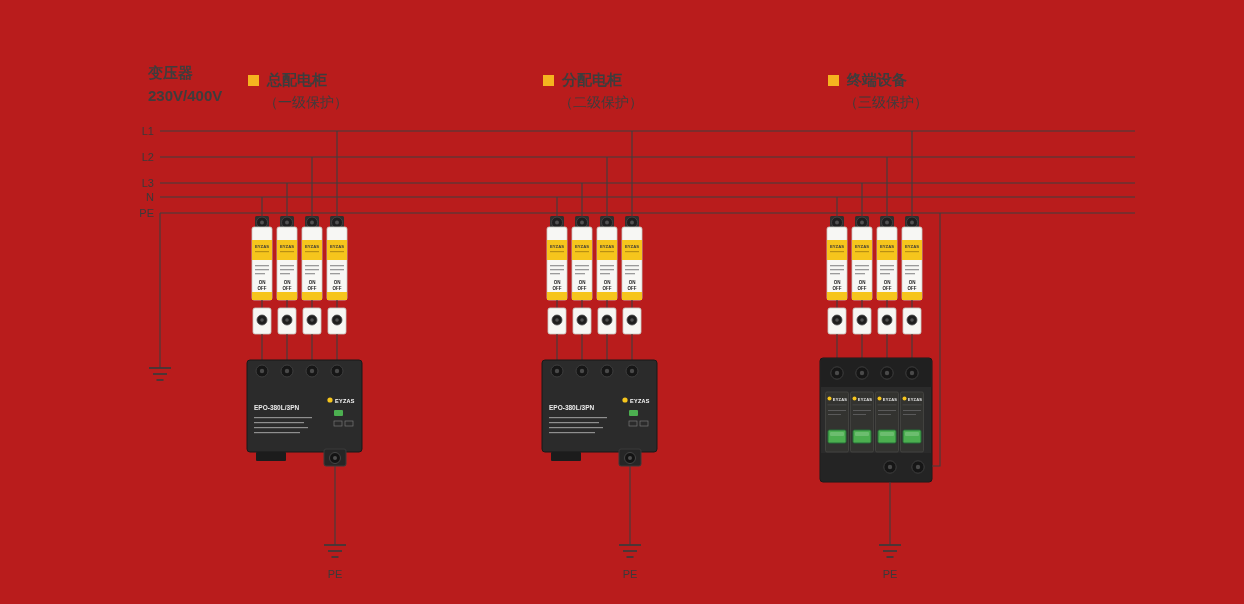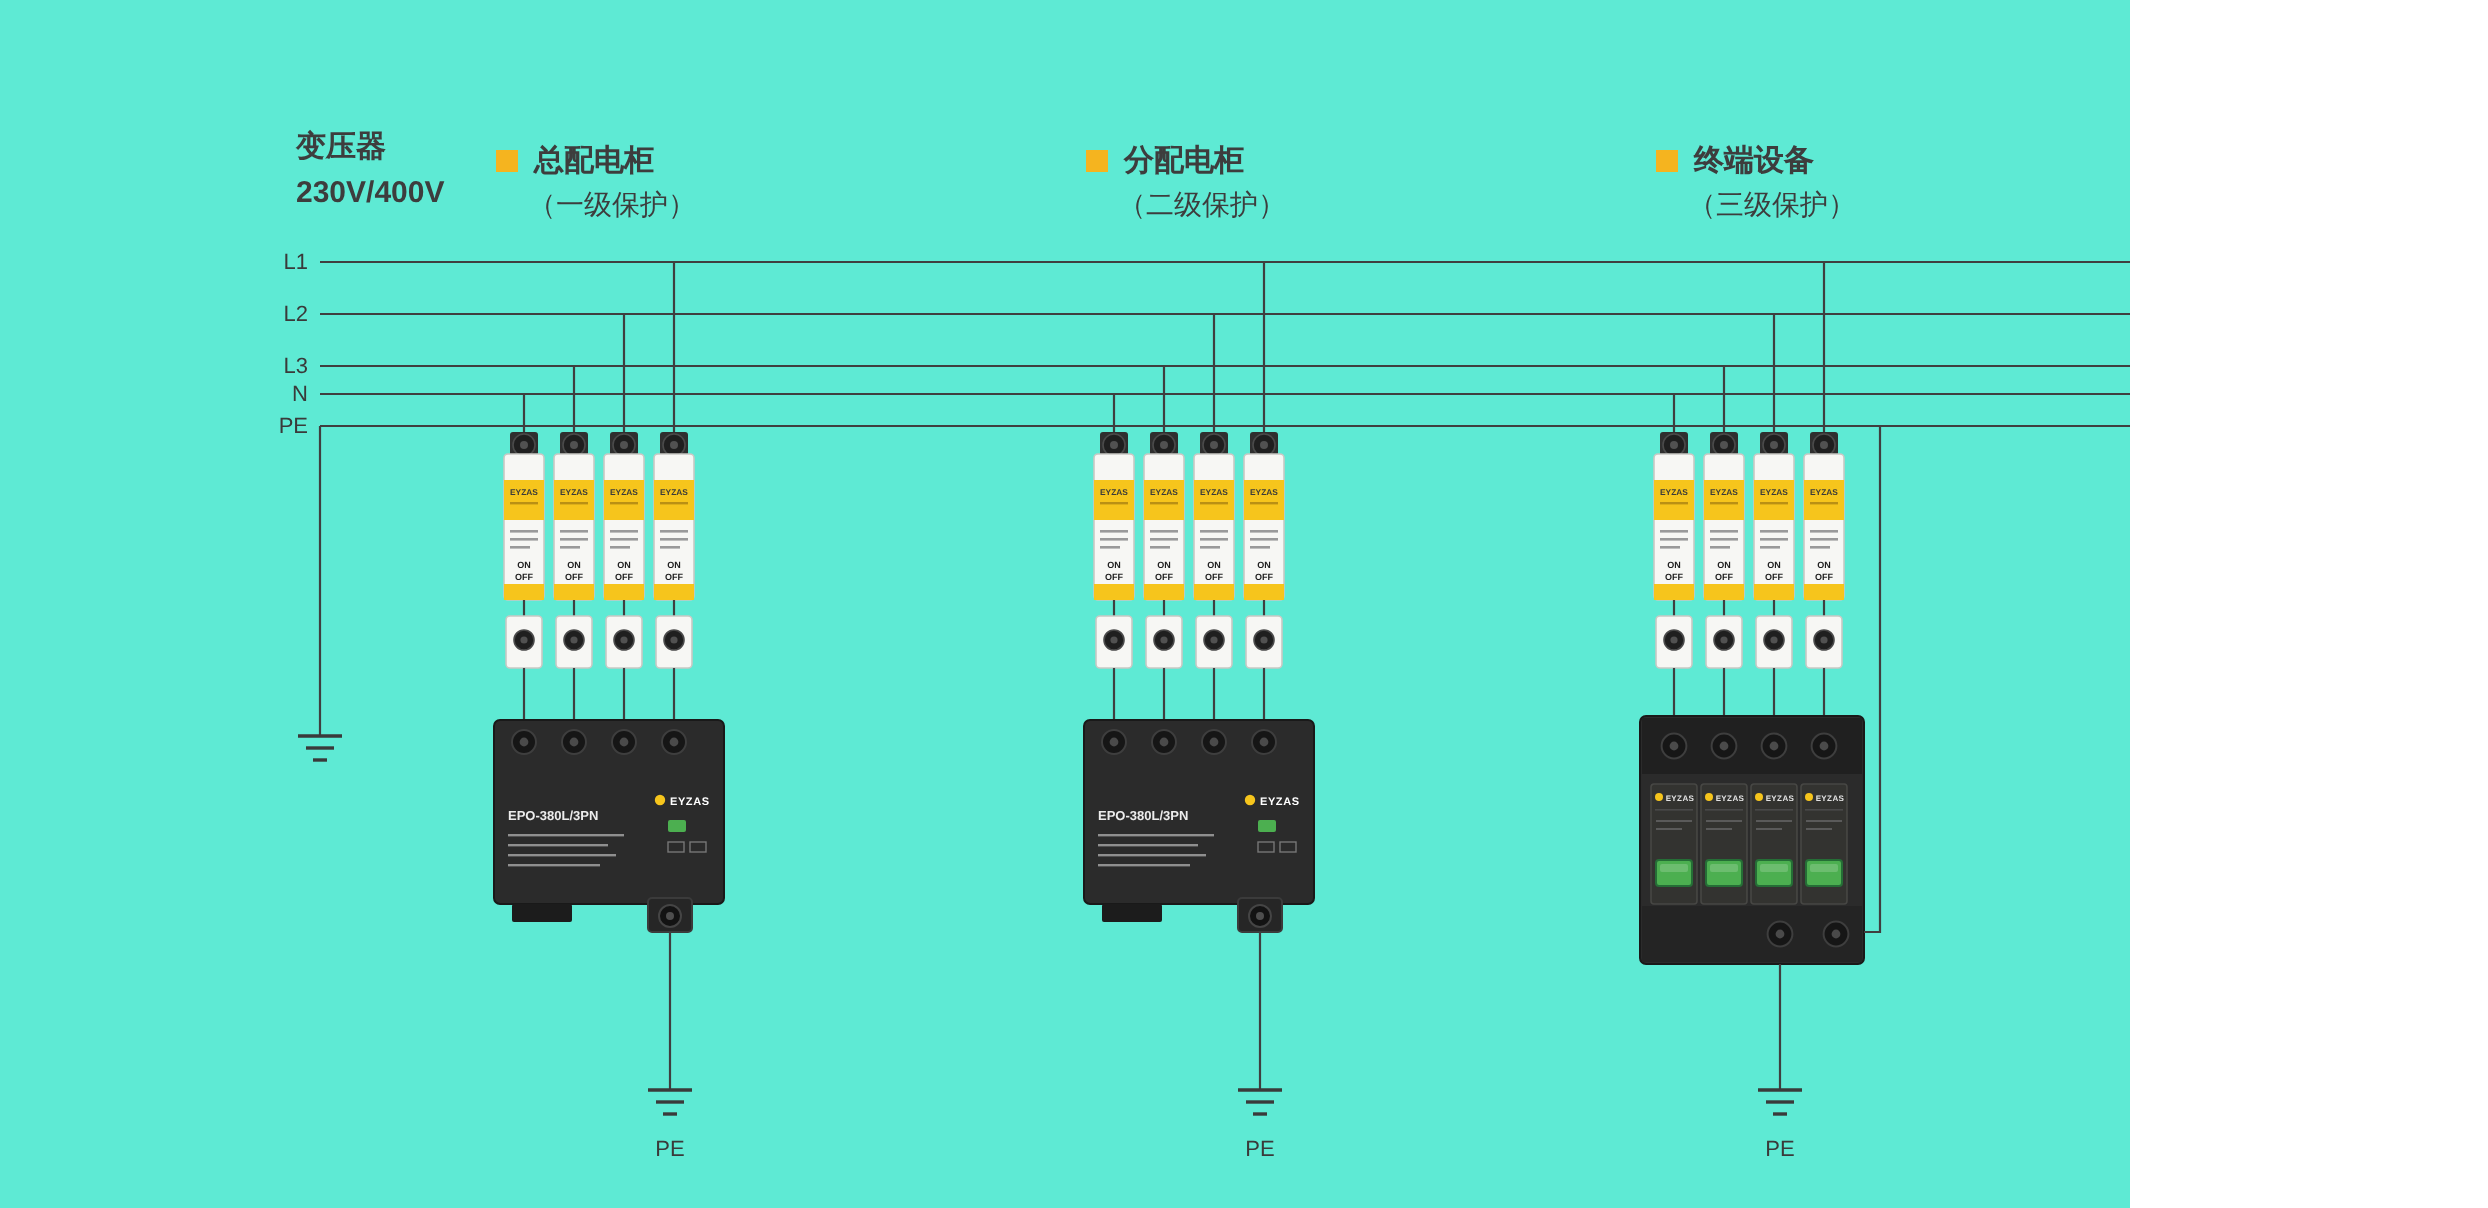--- a/index.html
+++ b/index.html
@@ -1,16 +1,16 @@
 <!DOCTYPE html>
 <html><head>
 <meta charset="utf-8">
 <style>
   html,body{margin:0;padding:0;background:#ffffff;}
-  .canvas{position:relative;width:1065px;height:604px;background:#5eead4;overflow:hidden;}
+  .canvas{position:relative;width:1244px;height:604px;background:#b91c1c;overflow:hidden;}
   svg{display:block;font-family:"Liberation Sans","DejaVu Sans",sans-serif;}
   .h-title{font-size:15px;font-weight:700;fill:#3d3d3d;}
   .h-sub{font-size:14px;font-weight:400;fill:#3d3d3d;}
   .bus-label{font-size:11px;fill:#3a3a3a;}
   .pe-label{font-size:11px;fill:#3a3a3a;}
   .wire{stroke:#3f3f3f;stroke-width:1.1;fill:none;}
   .bus{stroke:#3f3f3f;stroke-width:1.1;}
   .spd-model{font-size:6.5px;font-weight:700;fill:#ececec;}
   .spd-brand{font-size:5.5px;font-weight:700;fill:#ffffff;letter-spacing:.3px;}
   .module-brand{font-size:4px;font-weight:700;fill:#e3e3e3;letter-spacing:.2px;}

